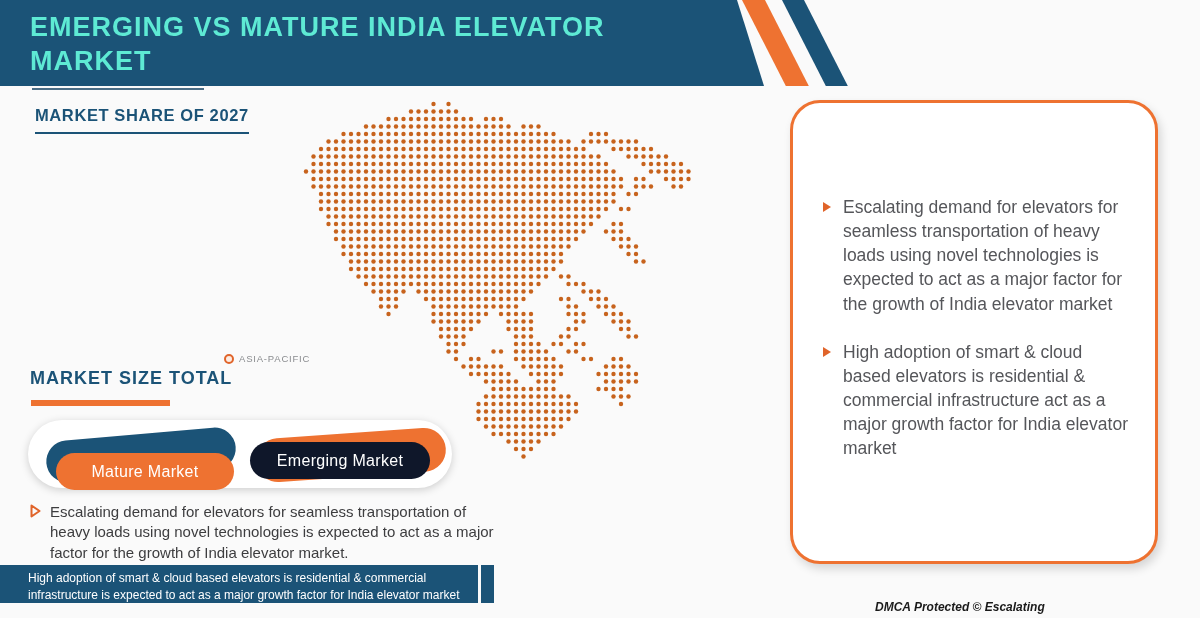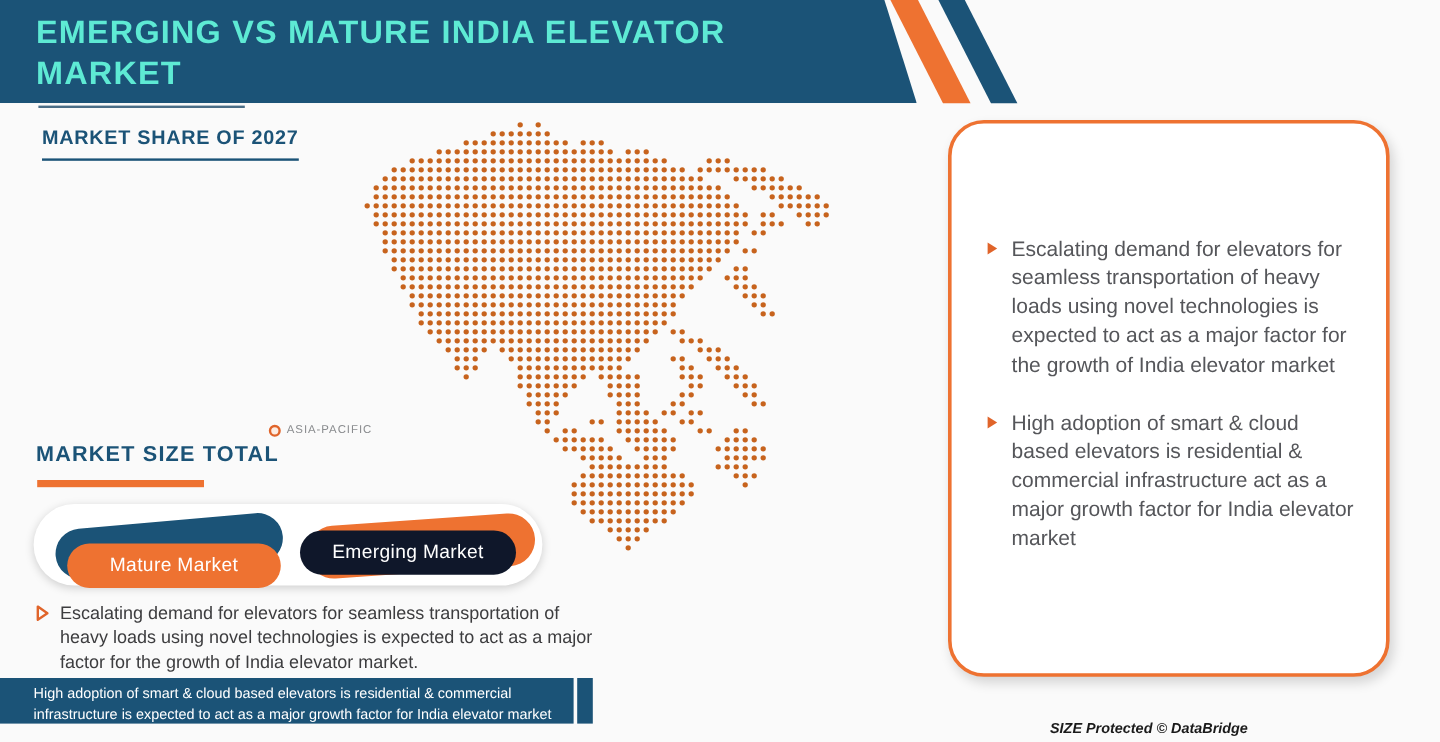--- a/index.html
+++ b/index.html
@@ -1309,13 +1309,13 @@
       <span class="marker"></span>
       <p>Escalating demand for elevators for seamless transportation of heavy loads using novel technologies is expected to act as a major factor for the growth of India elevator market</p>
     </div>
     <div class="key-item">
       <span class="marker"></span>
       <p>High adoption of smart &amp; cloud based elevators is residential &amp; commercial infrastructure act as a major growth factor for India elevator market</p>
     </div>
   </div>
 </div>
 
-<div class="dmca">SIZE Protected © DataBridge</div>
+<div class="dmca">DMCA Protected © Escalating</div>
 
 </body></html>

